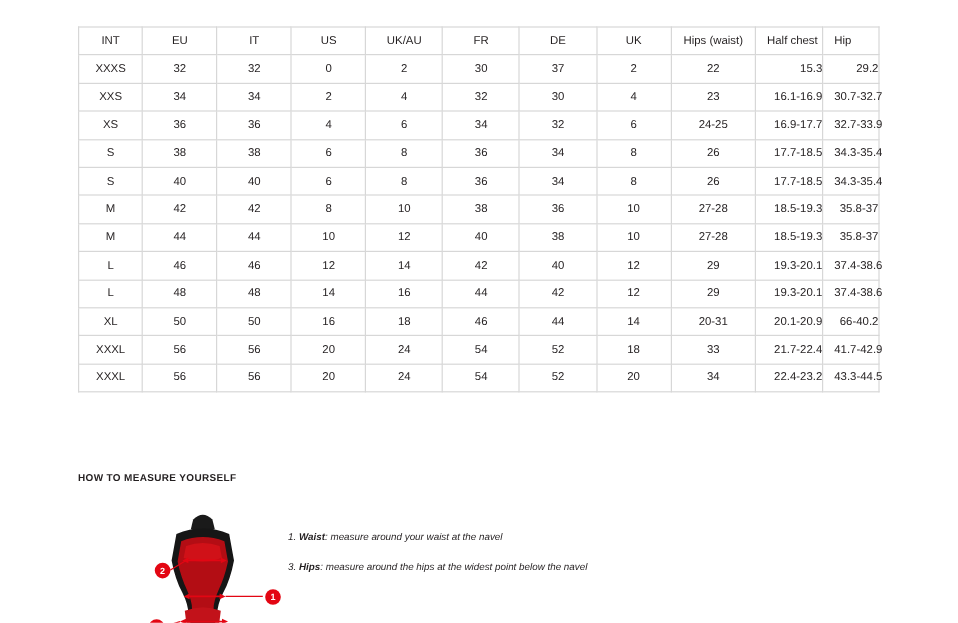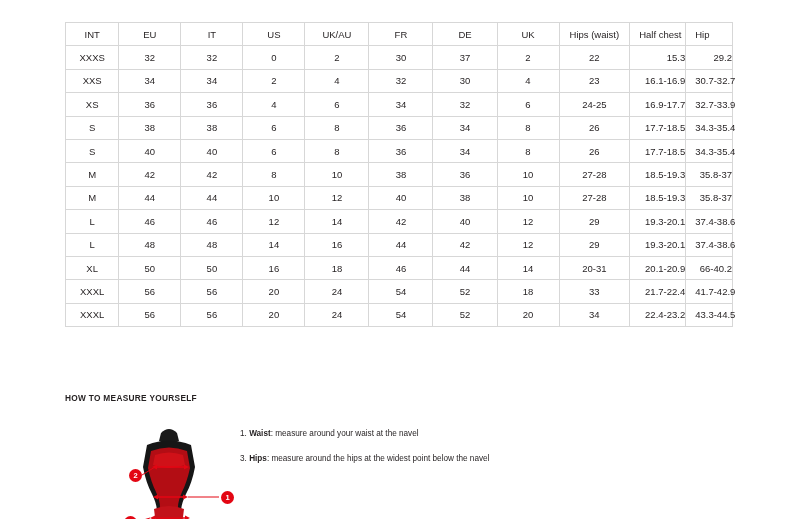--- a/index.html
+++ b/index.html
@@ -93,22 +93,23 @@
   .figure {
     position: absolute;
     left: 38px;
     top: 6px;
     width: 130px;
     height: 130px;
   }
   .notes {
     position: absolute;
     left: 175px;
-    top: 14px;
+    top: 28px;
     width: 520px;
+    font-style: italic;
   }
   .note {
     font-size: 8.2px;
     line-height: 1.25;
     color: #231f20;
     margin-bottom: 15px;
   }
   .note b { font-weight: bold; }
 
   

